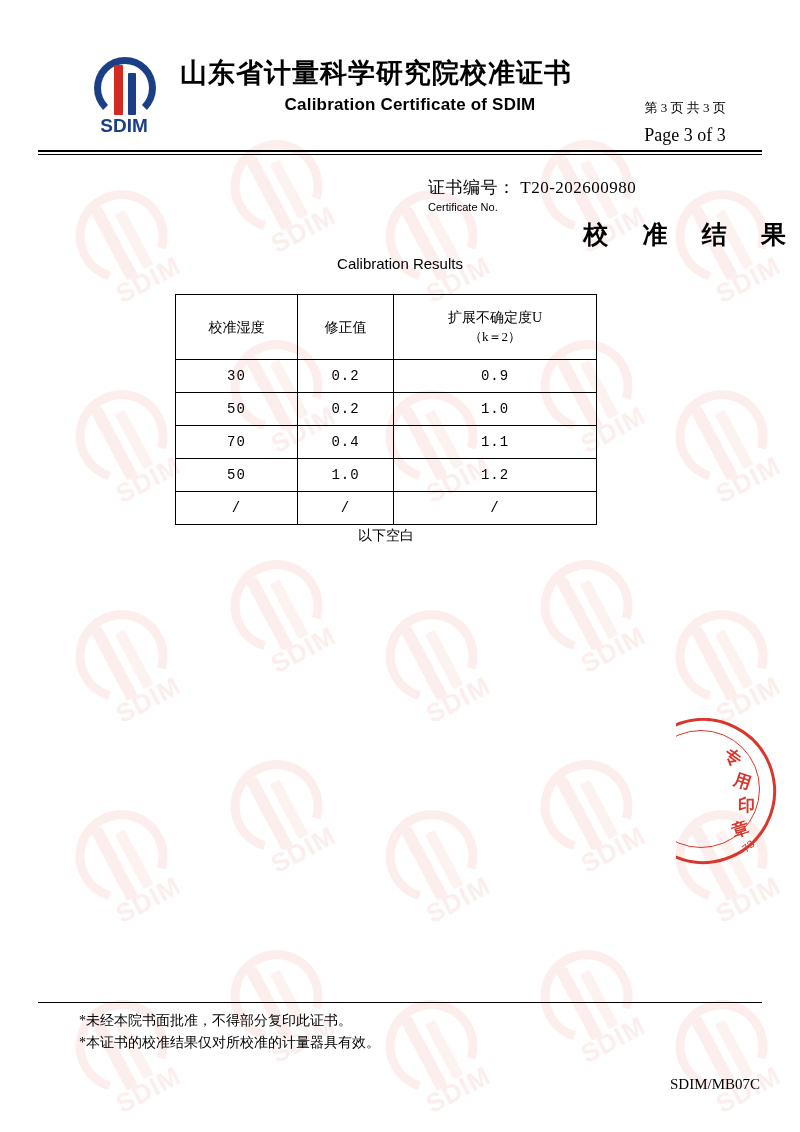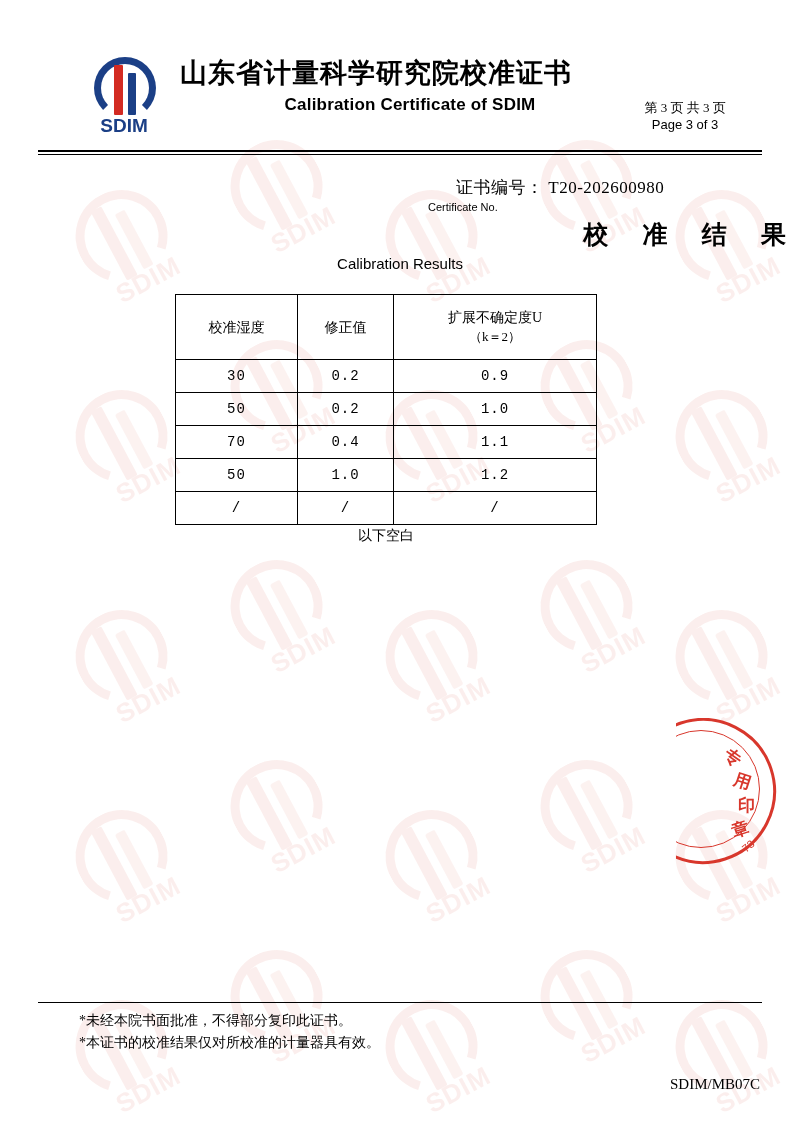--- a/index.html
+++ b/index.html
@@ -165,22 +165,23 @@
   .page-no {
     position: absolute;
     right: 0px;
     top: 44px;
     width: 130px;
     text-align: center;
     font-size: 13px;
     line-height: 17px;
   }
   .page-no .en {
-    font-family: Liberation Sans, sans-serif;
-    font-size: 13px;
+    font-family: Liberation Serif, serif;
+    font-size: 18px;
+    margin-top: 11px;
   }
 
   .rule-double {
     position: absolute;
     left: 38px;
     top: 150px;
     width: 724px;
     border-top: 2px solid #000;
     border-bottom: 1px solid #000;
     height: 2px;
@@ -191,21 +192,20 @@
     position: absolute;
     right: 52px;
     top: 176px;
     width: 320px;
     text-align: left;
   }
   .cert-no .row1 {
     font-size: 17px;
     letter-spacing: 0.5px;
     white-space: nowrap;
-    margin-left: 28px;
   }
   .cert-no .cn-label {
     font-family: "Liberation Serif", serif;
   }
   .cert-no .cn-value {
     font-family: "Liberation Serif", serif;
     font-size: 17px;
   }
   .cert-no .row2 {
     margin-top: 2px;

